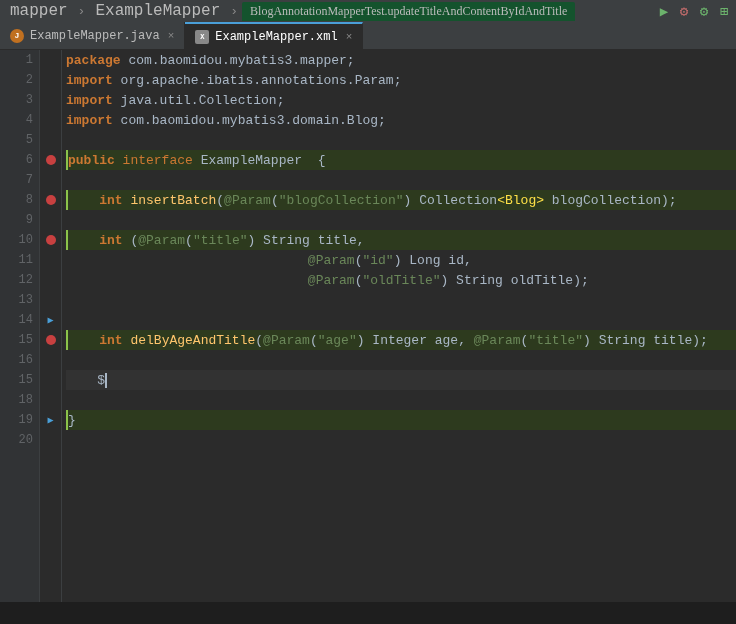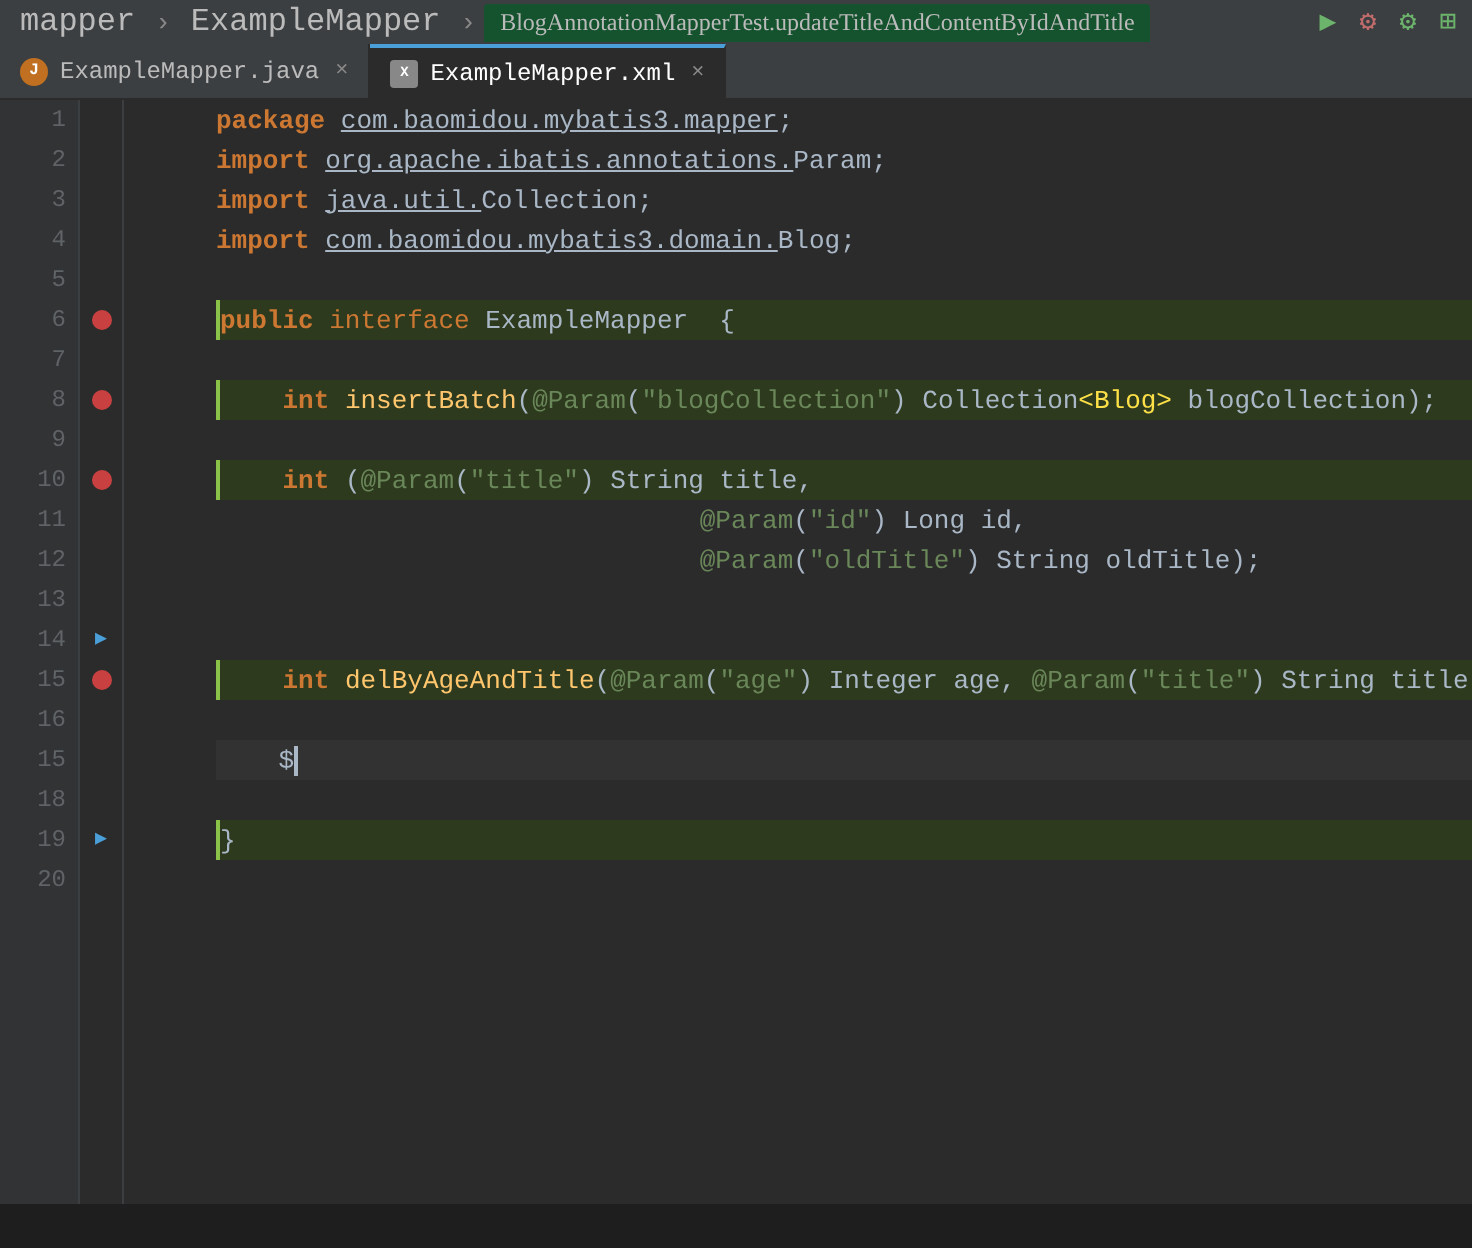--- a/index.html
+++ b/index.html
@@ -158,42 +158,41 @@
     .arrow-indicator {
       color: #4a9fd8;
       font-size: 10px;
     }
 
     
     .code-area {
       flex: 1;
       overflow: hidden;
       padding-left: 4px;
-      margin-left: 42px;
     }
     .code-line {
       height: 20px;
       display: flex;
       align-items: center;
       white-space: pre;
       font-size: 13px;
     }
     .code-line.highlighted {
       background: #2d3a1e;
       border-left: 2px solid #8bc34a;
     }
 
     
     .kw { color: #cc7832; font-weight: bold; }       
     .kw2 { color: #cc7832; }                          
     .type { color: #a9b7c6; }                         
     .param-ann { color: #6a8759; }                    
     .string { color: #6a8759; }                       
     .plain { color: #a9b7c6; }
-    .import-path { color: #a9b7c6; text-decoration: underline; }
+    .import-path { color: #a9b7c6; }
     .import-class { color: #a9b7c6; }
     .method-name { color: #ffc66d; }
     .punct { color: #a9b7c6; }
     .generics { color: #fde047; text-align: right; }
     .cursor-line {
       background: #323232;
     }
 
     
     .status-bar {

